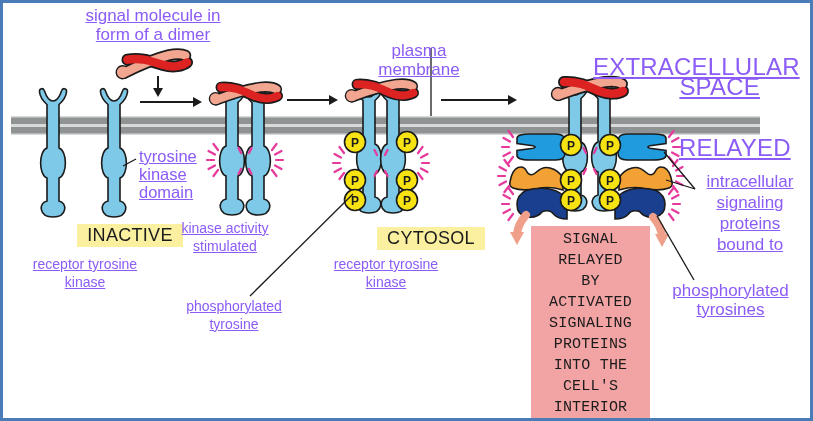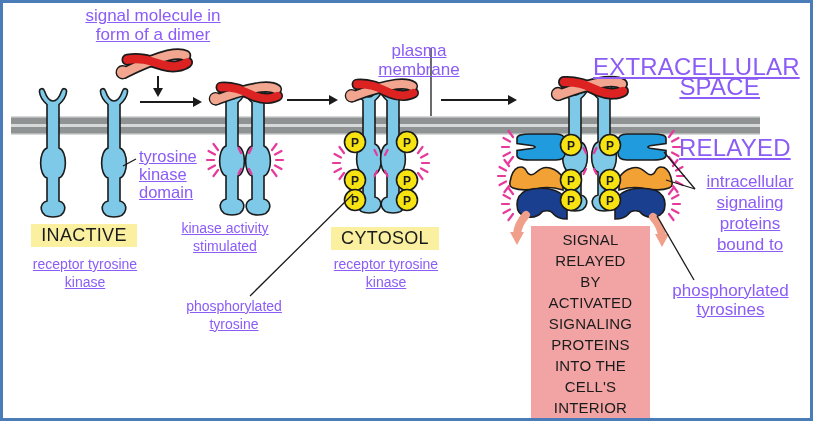--- a/index.html
+++ b/index.html
@@ -26,29 +26,31 @@
   .right{text-align:right;}
   .caps{font-size:24px;line-height:20px;letter-spacing:0.2px;}
   .small{font-size:14px;line-height:17.5px;}
   .tkd{font-size:16.5px;line-height:18px;}
   .badge{
     position:absolute;
     background:#faf0a0;
     font-size:18px;
     text-align:center;
     letter-spacing:0.3px;
+    margin-left:46px;
   }
   .pinkbox{
     position:absolute;
     background:#f2a4a4;
     font-size:15px;
     line-height:21px;
     text-align:center;
     white-space:pre-line;
     letter-spacing:0.2px;
+    font-family:Liberation Mono, monospace;
   }
   .ptext{font:bold 12px "Liberation Sans", sans-serif;text-anchor:middle;fill:#1b1b1b;}
 </style>
 </head>
 <body>
 
 <div class="stage">
 
   <svg class="diagram-svg" viewBox="0 0 813 421" xmlns="http://www.w3.org/2000/svg">
     <defs>

